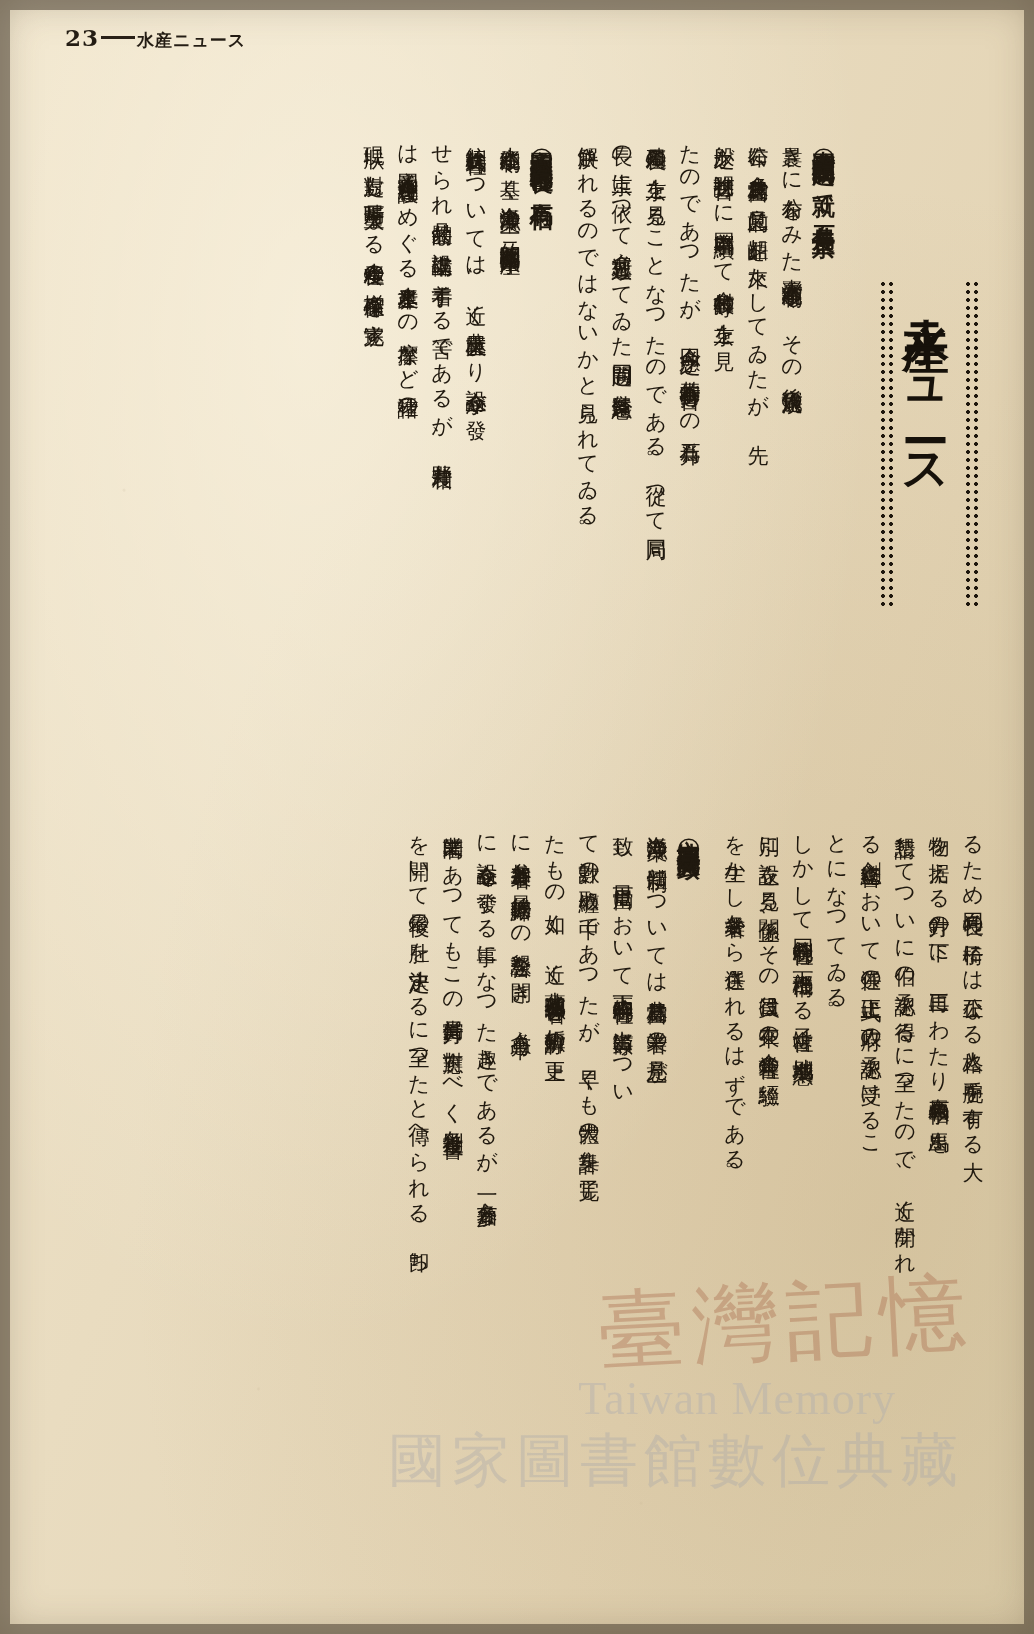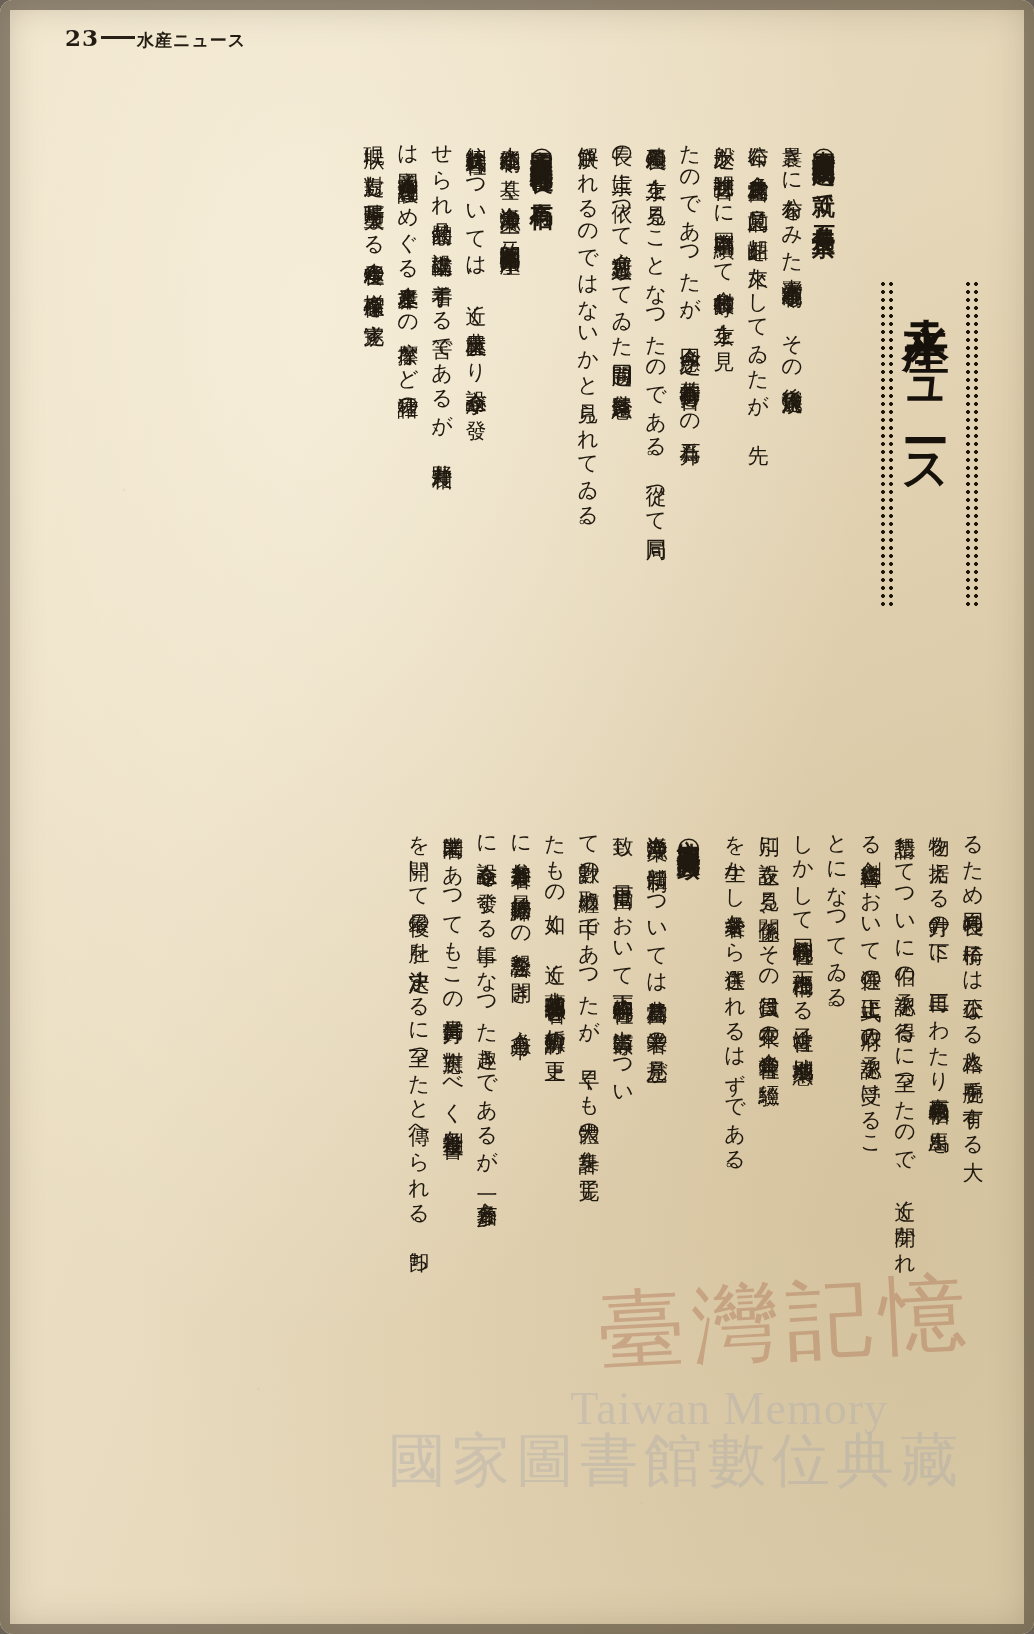--- a/index.html
+++ b/index.html
@@ -8,21 +8,20 @@
     background: #6b6257;
   }
   .page {
     position: relative;
     width: 1034px;
     height: 1634px;
     margin: 0 auto;
     background: #e8dcc2;
     overflow: hidden;
     font-family: "DejaVu Serif", serif;
-    border-radius: 13px;
   }
   
   .paper-tone {
     position: absolute;
     inset: 0;
     background:
       radial-gradient(ellipse at 30% 20%, rgba(255,250,235,0.55) 0%, rgba(255,250,235,0) 55%),
       radial-gradient(ellipse at 85% 75%, rgba(190,165,120,0.35) 0%, rgba(190,165,120,0) 60%),
       linear-gradient(110deg, #efe3c9 0%, #e9dcc0 35%, #e4d5b6 70%, #dccfae 100%);
     pointer-events: none;
@@ -153,28 +152,27 @@
     top: 0;
     font-family: "DejaVu Serif", serif;
     font-size: 86px;
     color: rgba(150,70,40,0.55);
     letter-spacing: 8px;
     white-space: nowrap;
     transform: rotate(-3deg);
   }
   .wm-latin {
     position: absolute;
-    right: 86px;
+    right: 78px;
     top: 108px;
     font-family: "Liberation Serif", serif;
     font-size: 46px;
     color: rgba(170,170,175,0.75);
     letter-spacing: 1px;
     white-space: nowrap;
-    margin-top: 10px;
   }
   .wm-cjk2 {
     position: absolute;
     right: 10px;
     top: 158px;
     font-family: "DejaVu Serif", serif;
     font-size: 58px;
     color: rgba(165,165,170,0.7);
     letter-spacing: 6px;
     white-space: nowrap;

